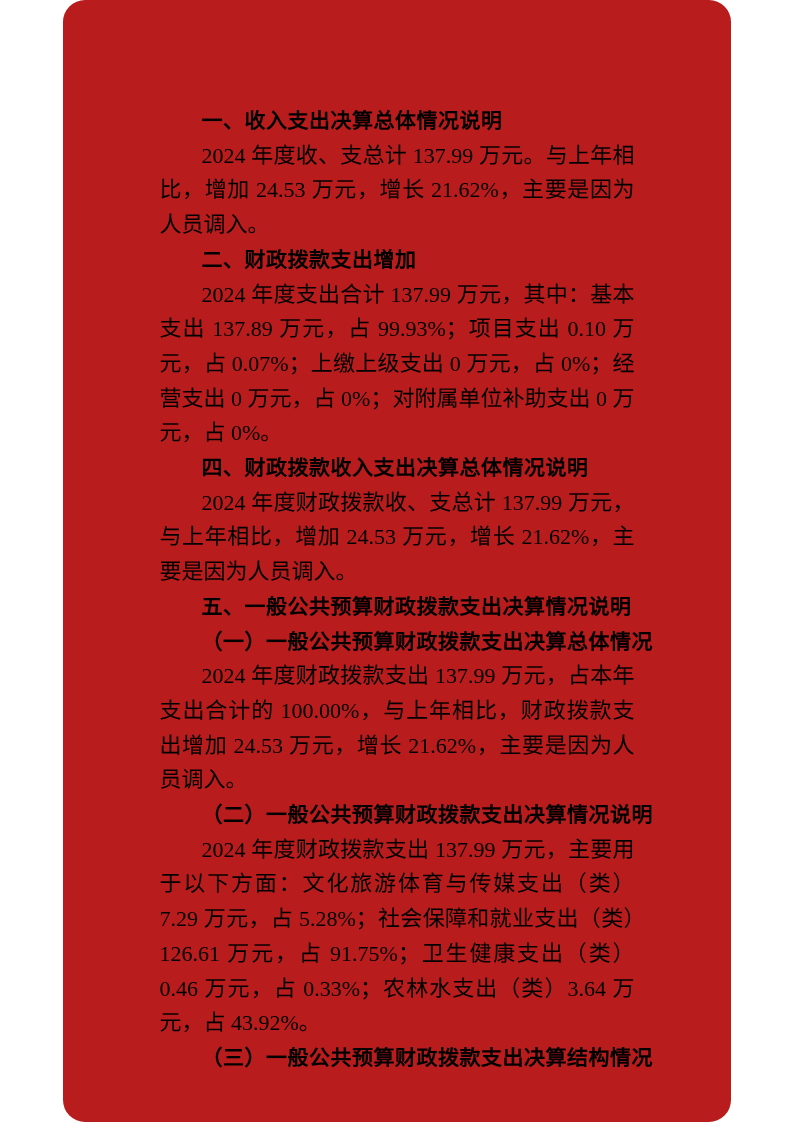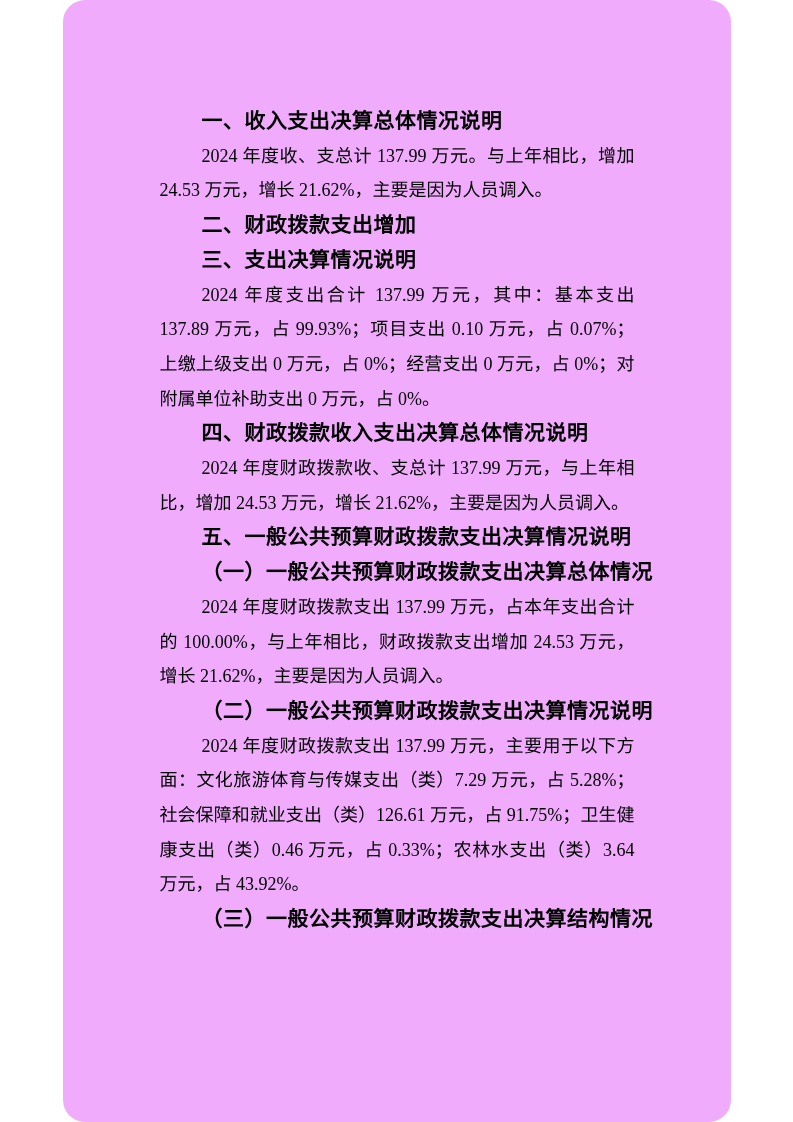--- a/index.html
+++ b/index.html
@@ -6,21 +6,21 @@
   html, body {
     margin: 0;
     padding: 0;
     background: #ffffff;
   }
   .page {
     position: relative;
     width: 668px;
     height: 1122px;
     margin: 0 auto;
-    background: #f0abfc;
+    background: #b91c1c;
     color: #000000;
     box-sizing: border-box;
     padding: 104px 96px 0 97px;
     overflow: hidden;
     border-radius: 22px;
   }
   .page * {
     margin: 0;
     padding: 0;
   }
@@ -30,35 +30,34 @@
     font-size: 21px;
     line-height: 34.7px;
     text-indent: 42px;
     text-align: left;
     letter-spacing: 0.5px;
     white-space: nowrap;
   }
   .doc-paragraph {
     font-family: "Liberation Serif", "DejaVu Serif", serif;
     font-weight: normal;
-    font-size: 18px;
+    font-size: 22px;
     line-height: 34.7px;
     text-indent: 42px;
     text-align: justify;
     text-justify: inter-ideograph;
   }
 </style>
 </head>
 <body>
 
 <div class="page">
   <h2 class="doc-heading">一、收入支出决算总体情况说明</h2>
   <p class="doc-paragraph">2024 年度收、支总计 137.99 万元。与上年相比，增加 24.53 万元，增长 21.62%，主要是因为人员调入。</p>
   <h2 class="doc-heading">二、财政拨款支出增加</h2>
-  <h2 class="doc-heading">三、支出决算情况说明</h2>
   <p class="doc-paragraph">2024 年度支出合计 137.99 万元，其中：基本支出 137.89 万元，占 99.93%；项目支出 0.10 万元，占 0.07%；上缴上级支出 0 万元，占 0%；经营支出 0 万元，占 0%；对附属单位补助支出 0 万元，占 0%。</p>
   <h2 class="doc-heading">四、财政拨款收入支出决算总体情况说明</h2>
   <p class="doc-paragraph">2024 年度财政拨款收、支总计 137.99 万元，与上年相比，增加 24.53 万元，增长 21.62%，主要是因为人员调入。</p>
   <h2 class="doc-heading">五、一般公共预算财政拨款支出决算情况说明</h2>
   <h3 class="doc-heading">（一）一般公共预算财政拨款支出决算总体情况</h3>
   <p class="doc-paragraph">2024 年度财政拨款支出 137.99 万元，占本年支出合计的 100.00%，与上年相比，财政拨款支出增加 24.53 万元，增长 21.62%，主要是因为人员调入。</p>
   <h3 class="doc-heading">（二）一般公共预算财政拨款支出决算情况说明</h3>
   <p class="doc-paragraph">2024 年度财政拨款支出 137.99 万元，主要用于以下方面：文化旅游体育与传媒支出（类）7.29 万元，占 5.28%；社会保障和就业支出（类）126.61 万元，占 91.75%；卫生健康支出（类）0.46 万元，占 0.33%；农林水支出（类）3.64 万元，占 43.92%。</p>
   <h3 class="doc-heading">（三）一般公共预算财政拨款支出决算结构情况</h3>
 </div>

